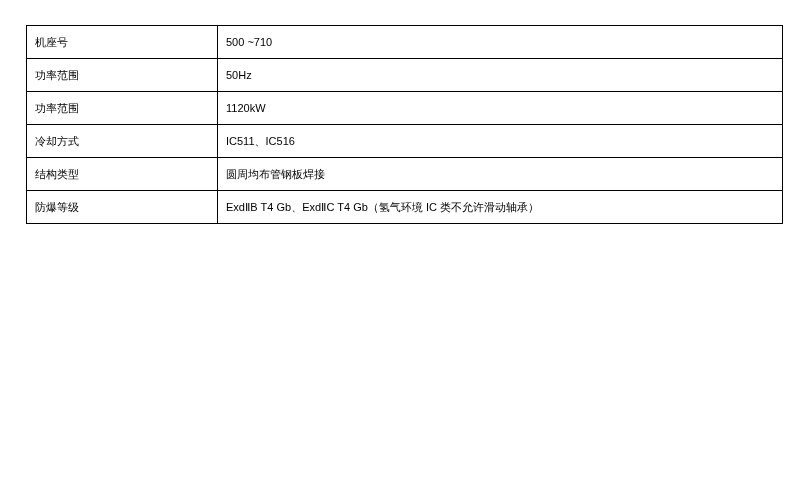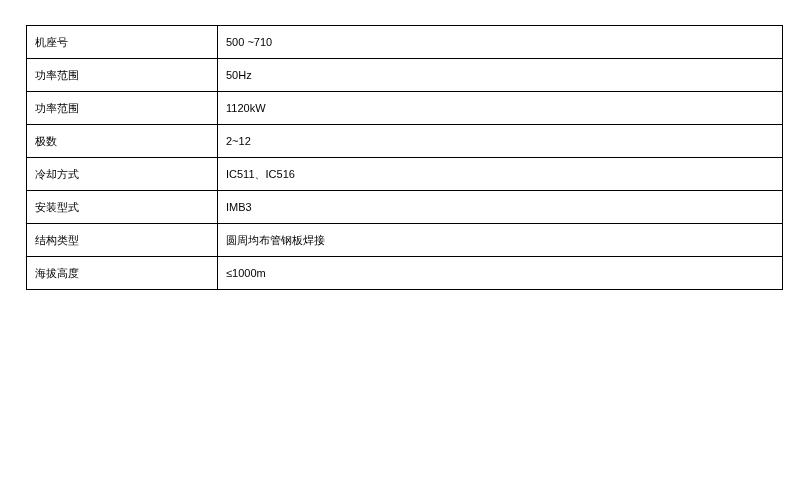--- a/index.html
+++ b/index.html
@@ -54,34 +54,26 @@
       </tr>
       <tr>
         <td class="label-cell">功率范围</td>
         <td class="value-cell">50Hz</td>
       </tr>
       <tr>
         <td class="label-cell">功率范围</td>
         <td class="value-cell">1120kW</td>
       </tr>
       <tr>
-        <td class="label-cell">极数</td>
-        <td class="value-cell">2~12</td>
-      </tr>
-      <tr>
         <td class="label-cell">冷却方式</td>
         <td class="value-cell">IC511、IC516</td>
-      </tr>
-      <tr>
-        <td class="label-cell">安装型式</td>
-        <td class="value-cell">IMB3</td>
       </tr>
       <tr>
         <td class="label-cell">结构类型</td>
         <td class="value-cell">圆周均布管钢板焊接</td>
       </tr>
       <tr>
-        <td class="label-cell">海拔高度</td>
-        <td class="value-cell">≤1000m</td>
+        <td class="label-cell">防爆等级</td>
+        <td class="value-cell">ExdⅡB T4 Gb、ExdⅡC T4 Gb（氢气环境 IC 类不允许滑动轴承）</td>
       </tr>
     </tbody>
   </table>
 </div>
 
 </body></html>

